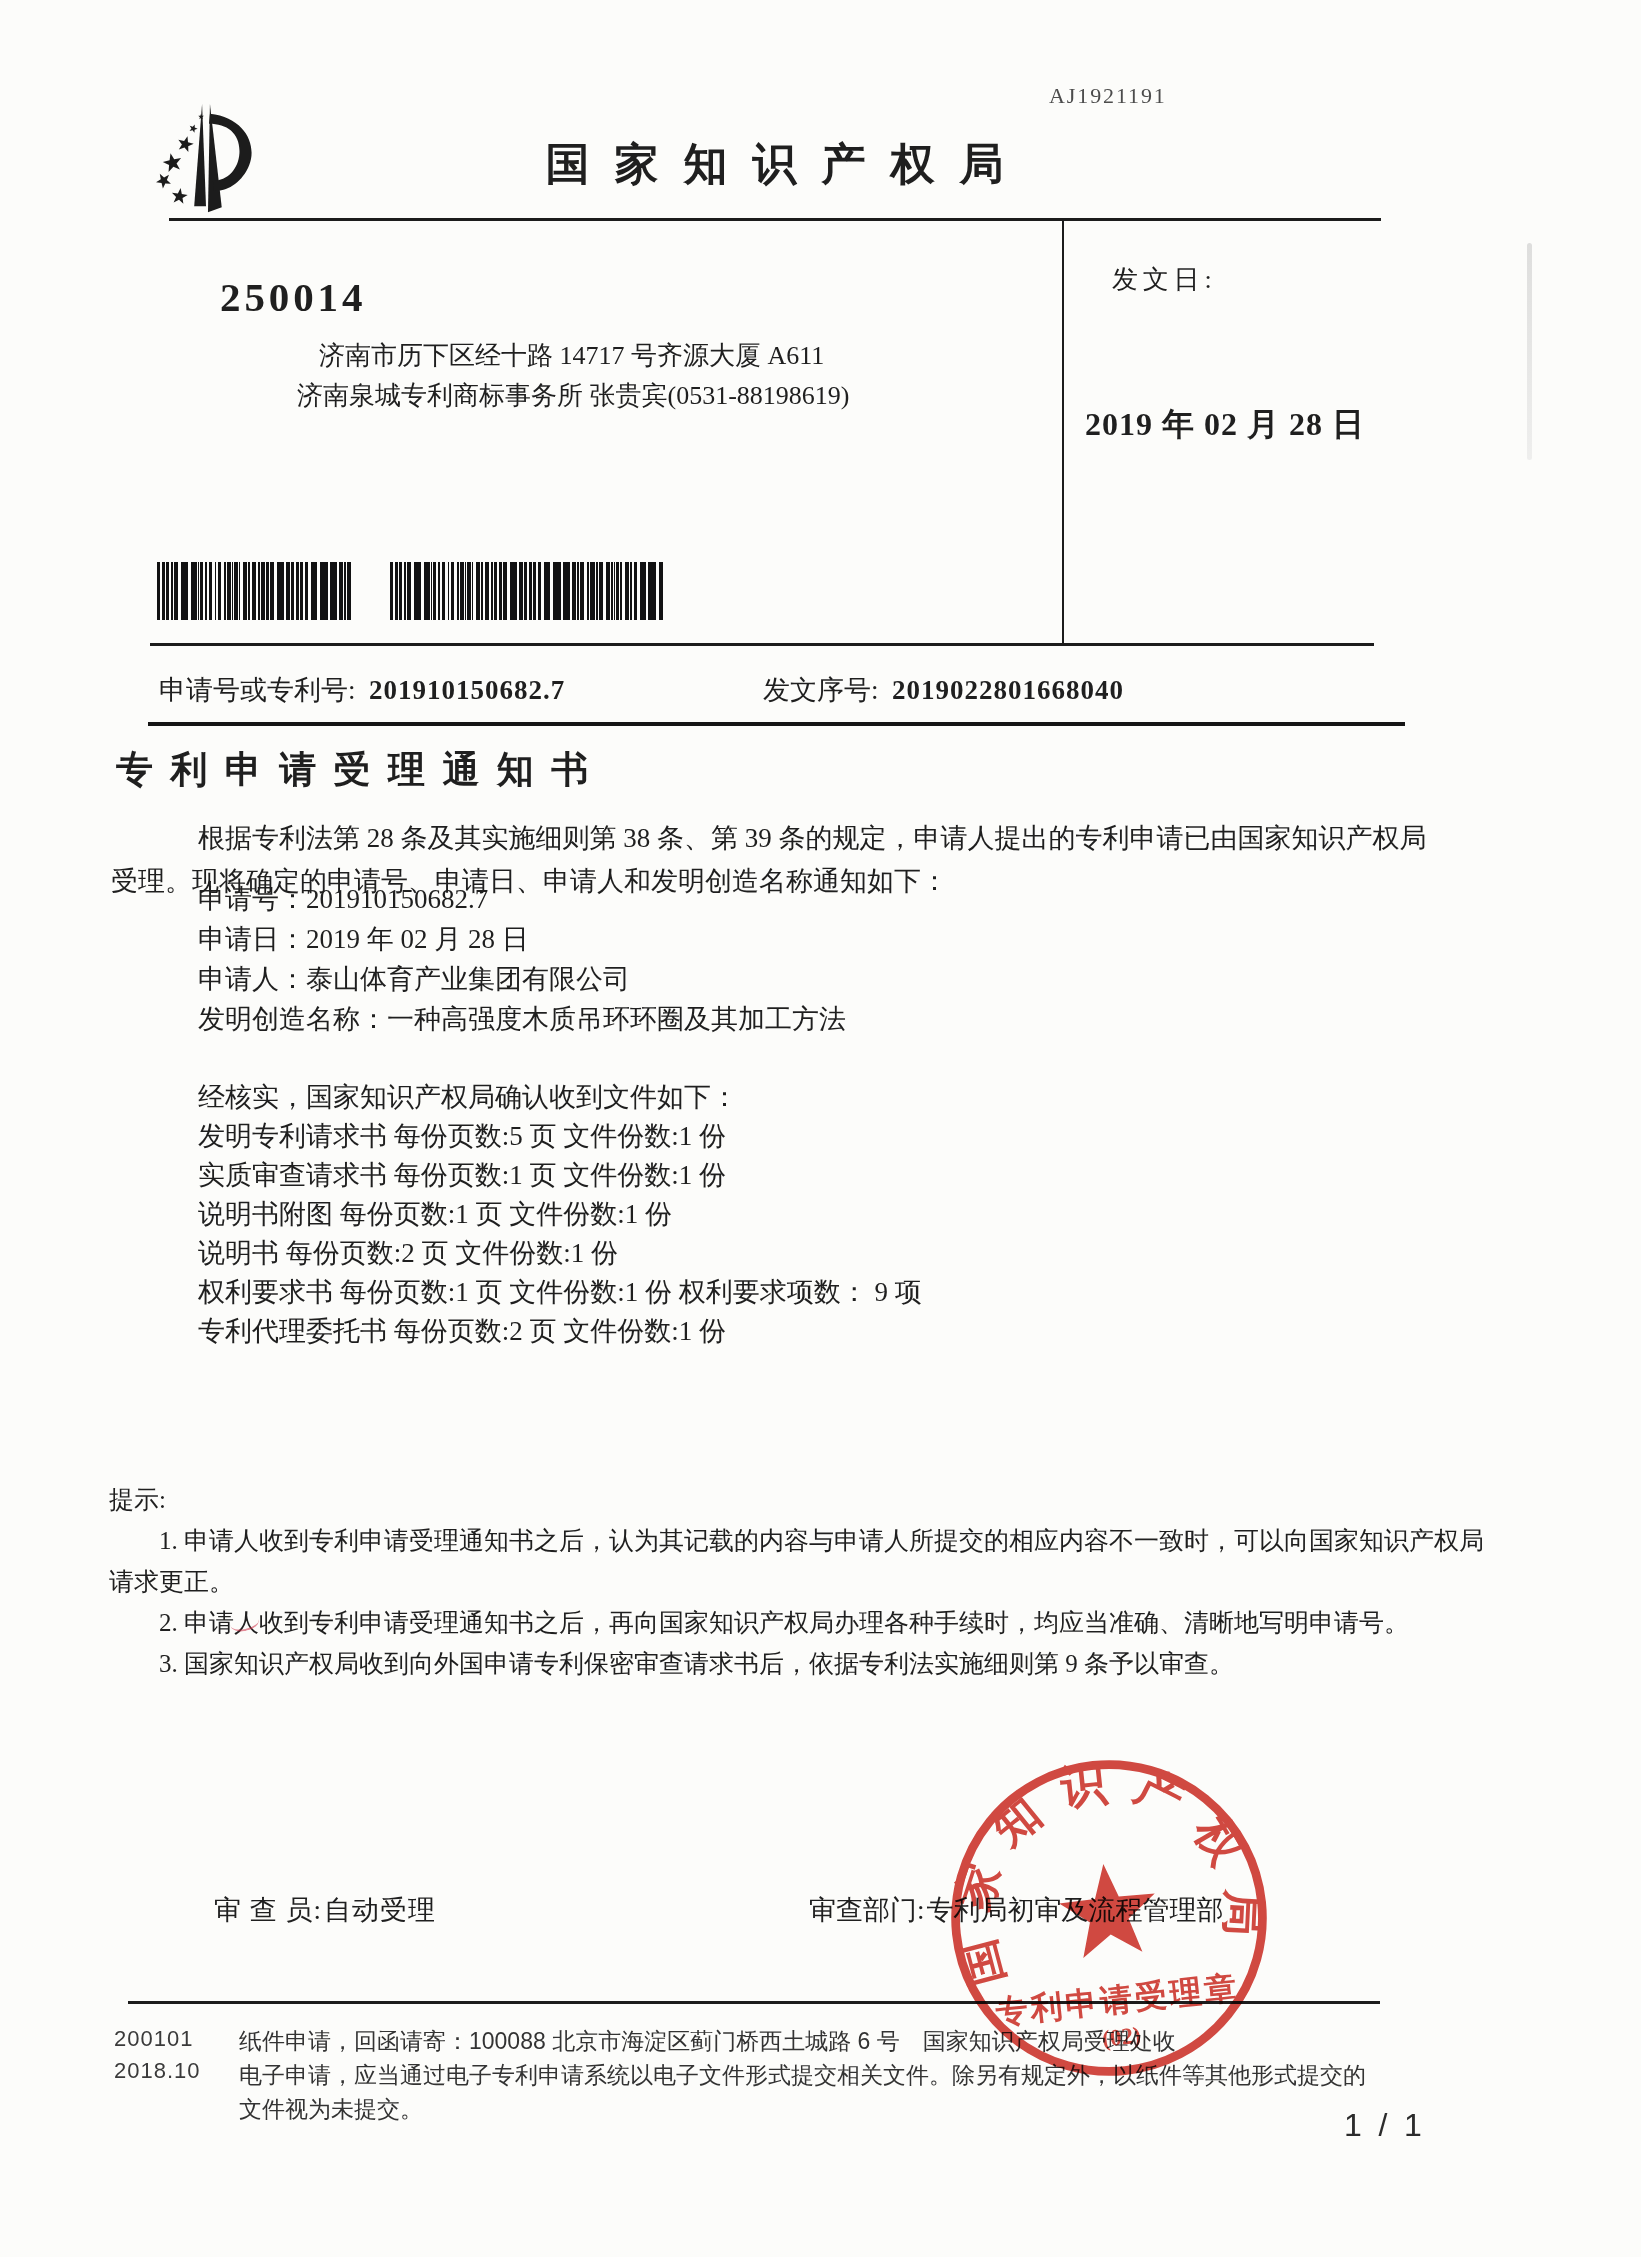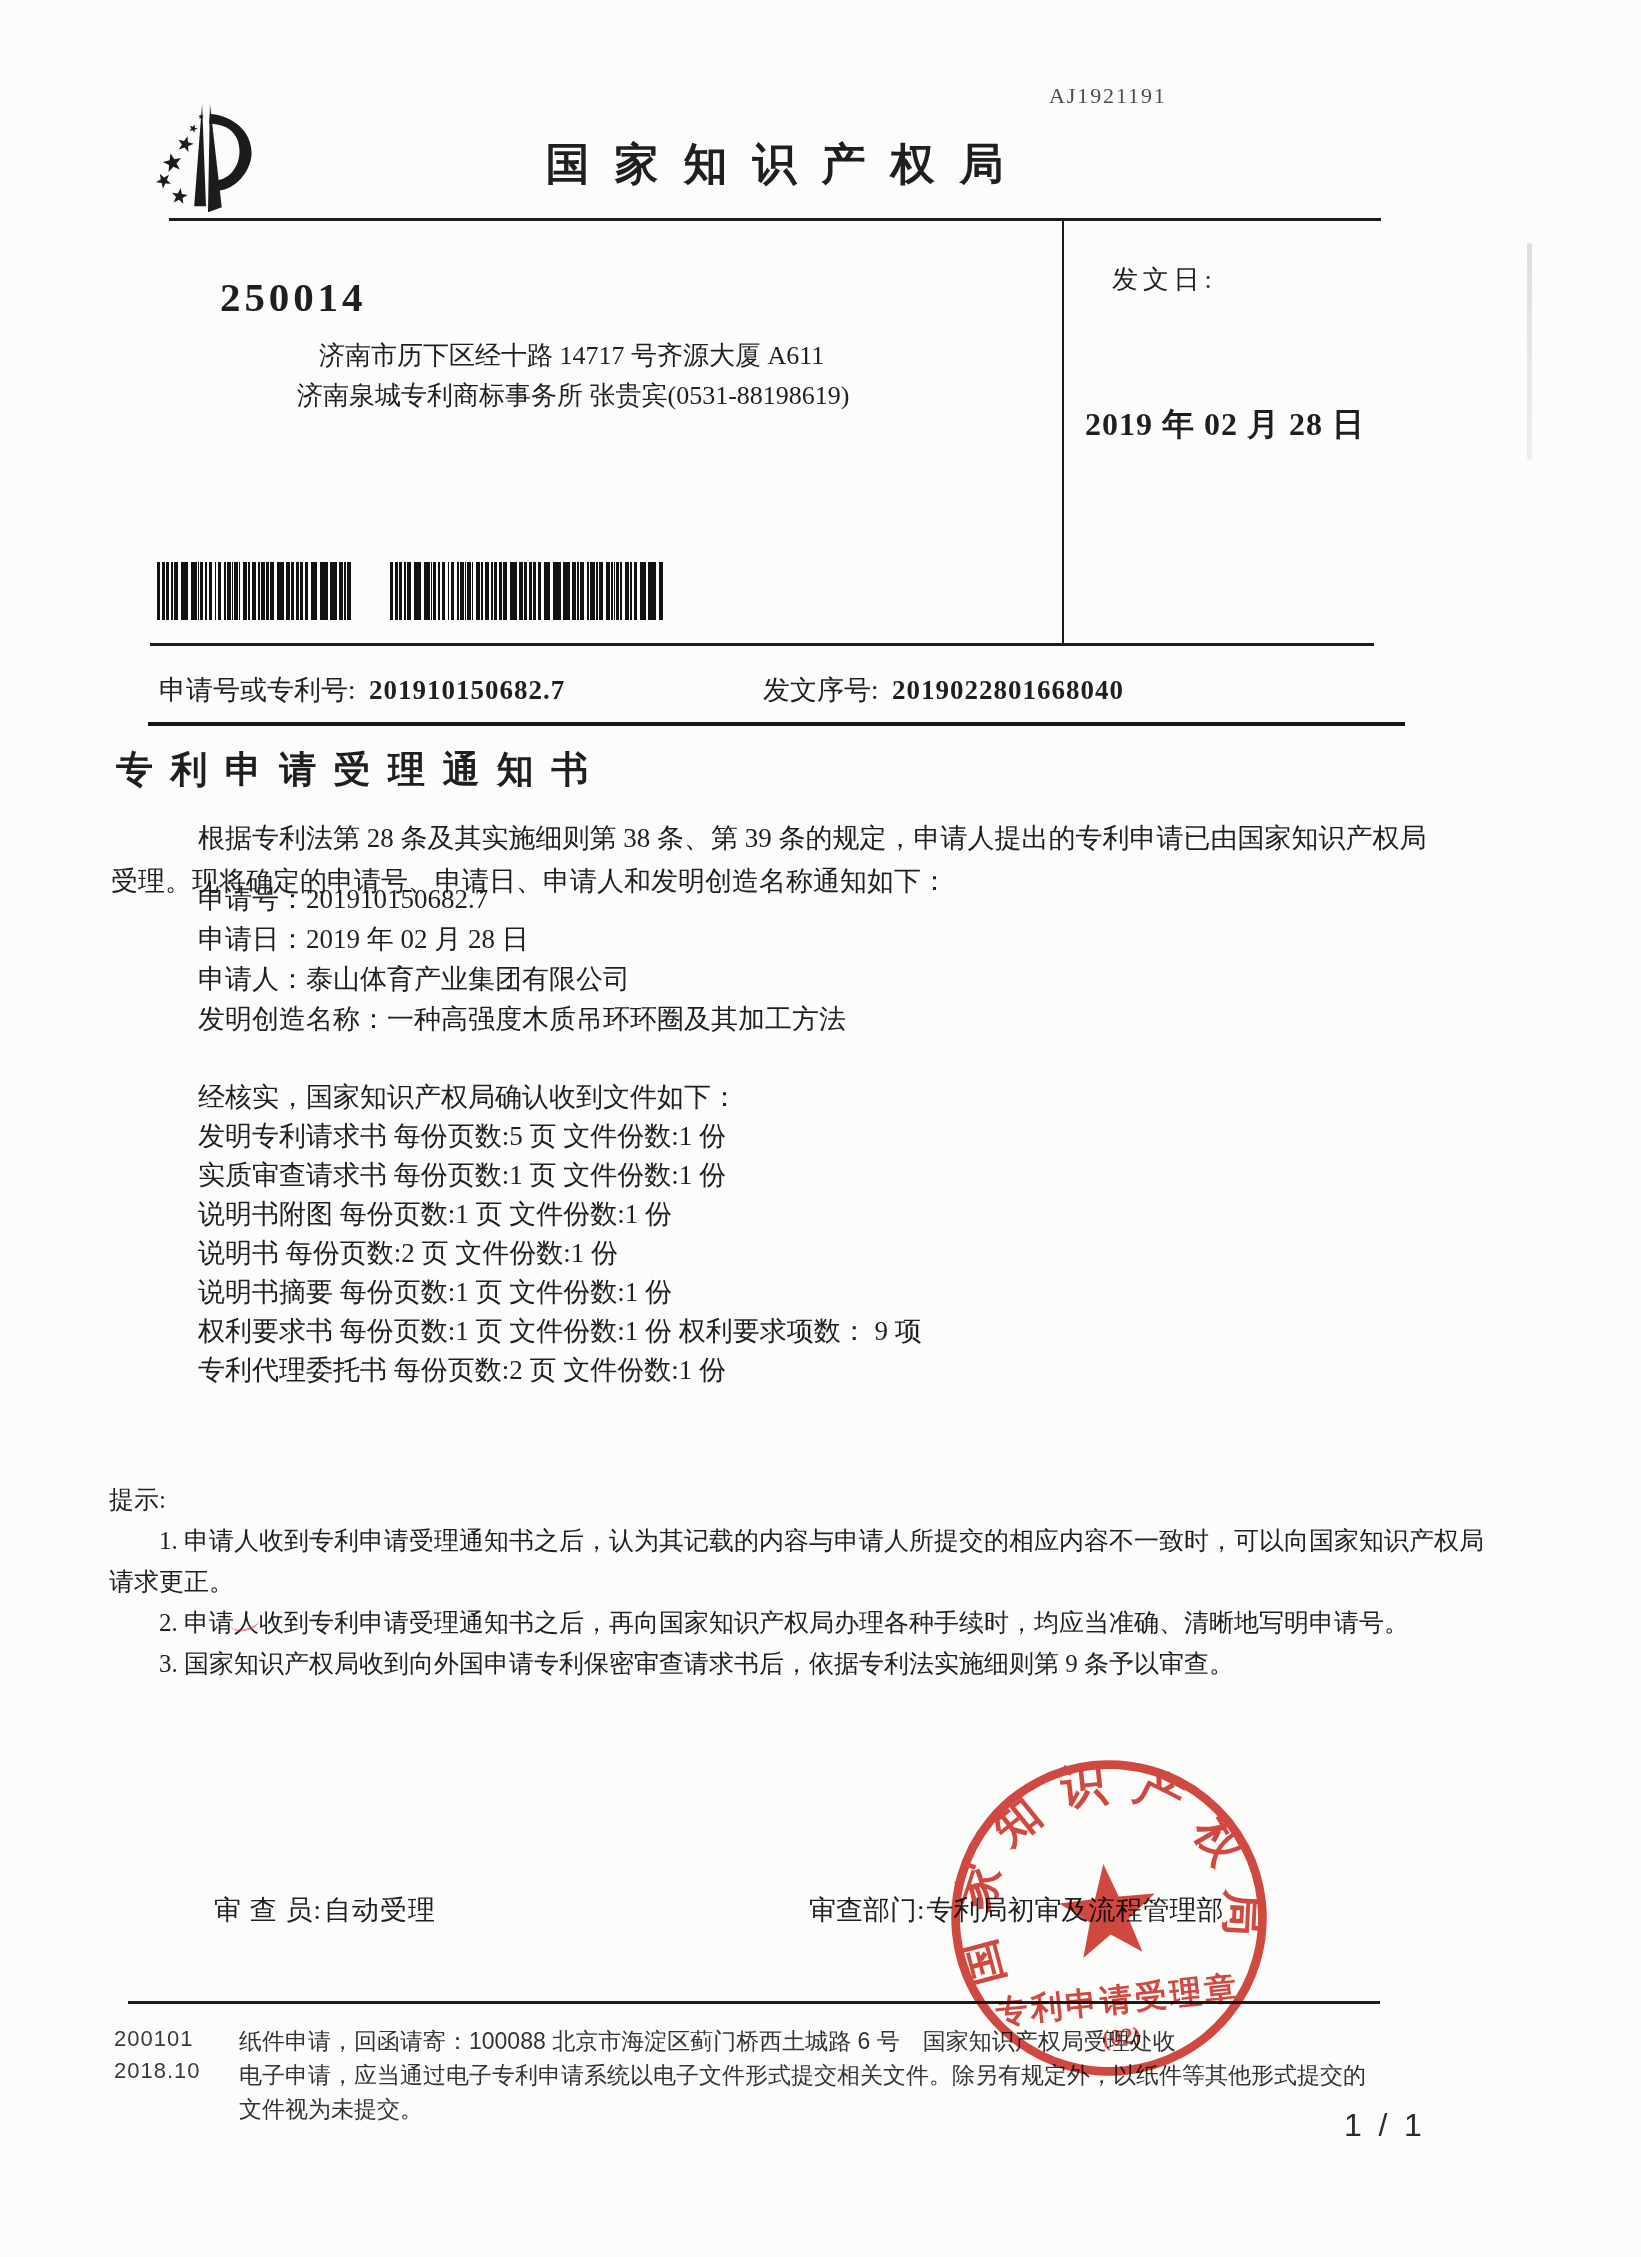--- a/index.html
+++ b/index.html
@@ -140,21 +140,20 @@
     <div>申请人：泰山体育产业集团有限公司</div>
     <div>发明创造名称：一种高强度木质吊环环圈及其加工方法</div>
   </div>
 
   <div class="abs received">
     <div>经核实，国家知识产权局确认收到文件如下：</div>
     <div>发明专利请求书  每份页数:5 页  文件份数:1 份</div>
     <div>实质审查请求书  每份页数:1 页  文件份数:1 份</div>
     <div>说明书附图  每份页数:1 页  文件份数:1 份</div>
     <div>说明书  每份页数:2 页  文件份数:1 份</div>
-    <div>说明书摘要  每份页数:1 页  文件份数:1 份</div>
     <div>权利要求书  每份页数:1 页  文件份数:1 份  权利要求项数：  9 项</div>
     <div>专利代理委托书  每份页数:2 页  文件份数:1 份</div>
   </div>
 
   <div class="abs tips-label">提示:</div>
   <div class="abs tips">
     <div class="indent">1. 申请人收到专利申请受理通知书之后，认为其记载的内容与申请人所提交的相应内容不一致时，可以向国家知识产权局</div>
     <div>请求更正。</div>
     <div class="indent">2. 申请人收到专利申请受理通知书之后，再向国家知识产权局办理各种手续时，均应当准确、清晰地写明申请号。</div>
     <div class="indent">3. 国家知识产权局收到向外国申请专利保密审查请求书后，依据专利法实施细则第 9 条予以审查。</div>

